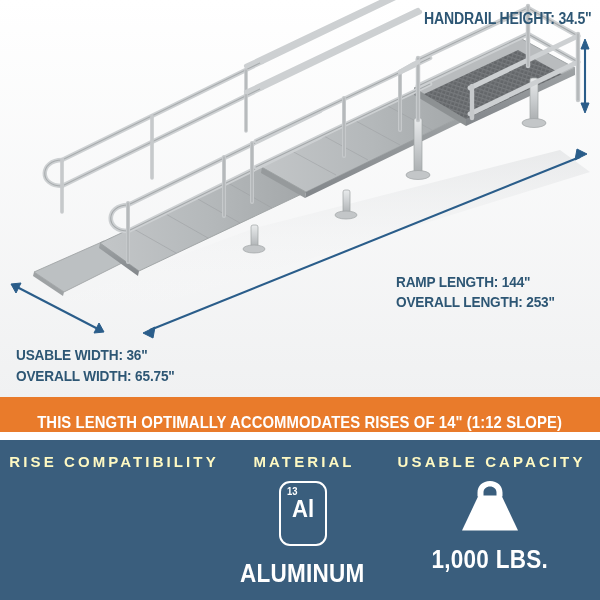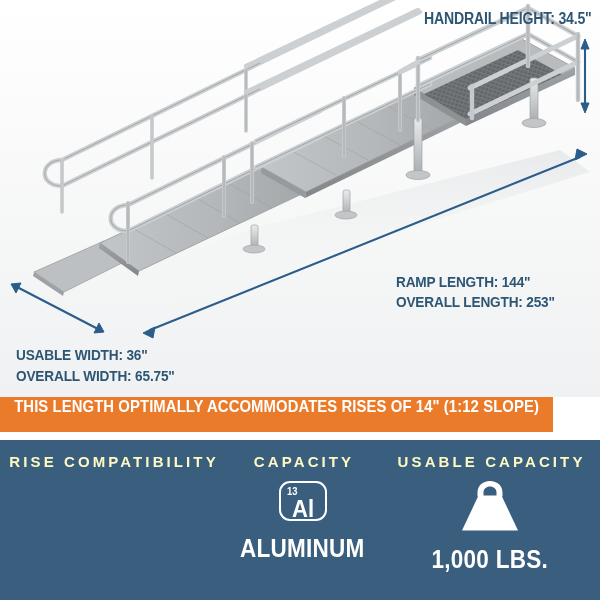--- a/index.html
+++ b/index.html
@@ -30,23 +30,23 @@
     line-height:19px;
   }
   #handrail-height-label{left:424px;top:9px;font-size:16px;}
   #ramp-length-label{left:396px;top:272px;}
   #overall-length-label{left:396px;top:292px;}
   #usable-width-label{left:16px;top:345px;}
   #overall-width-label{left:16px;top:366px;}
 
   
   .banner{
-    position:absolute;left:0;top:397px;width:553px;height:35px;
+    position:absolute;left:0;top:397px;width:600px;height:35px;
     background:#e97b2b;
-    display:flex;align-items:flex-start;justify-content:center;
+    display:flex;align-items:flex-end;justify-content:center;
   }
   .banner-text{
     color:#ffffff;
     font-family:"Liberation Sans Narrow","Liberation Sans",sans-serif;
     font-weight:700;
     font-size:16.5px;
     letter-spacing:0.1px;
     transform:scaleX(0.9);
     white-space:nowrap;
   }
@@ -88,21 +88,21 @@
     letter-spacing:0.5px;
     transform:scaleX(0.92);
     transform-origin:left center;
     white-space:nowrap;
   }
   .rise-cell.val{transform-origin:left center;}
 
   
   .element-box{
     margin-top:11px;
-    width:48px;height:40px;
+    width:48px;height:65px;
     border:2.5px solid #ffffff;
     border-radius:11px;
     position:relative;
     box-sizing:border-box;
   }
   .element-num{
     position:absolute;left:6px;top:2px;
     color:#ffffff;
     font-family:"Liberation Sans Narrow","Liberation Sans",sans-serif;
     font-weight:700;font-size:10.5px;line-height:12px;
@@ -345,21 +345,21 @@
     <div class="banner-text">THIS LENGTH OPTIMALLY ACCOMMODATES RISES OF 14" (1:12 SLOPE)</div>
   </div>
 
   <div class="specs">
 
     <div class="spec-col col-rise">
       <div class="spec-heading">RISE COMPATIBILITY</div>
     </div>
 
     <div class="spec-col col-material">
-      <div class="spec-heading">CAPACITY</div>
+      <div class="spec-heading">MATERIAL</div>
       <div class="element-box">
         <div class="element-num">13</div>
         <div class="element-sym">Al</div>
       </div>
       <div class="spec-value">ALUMINUM</div>
     </div>
 
     <div class="spec-col col-weight">
       <div class="spec-heading">USABLE CAPACITY</div>
       <div class="weight-icon">

